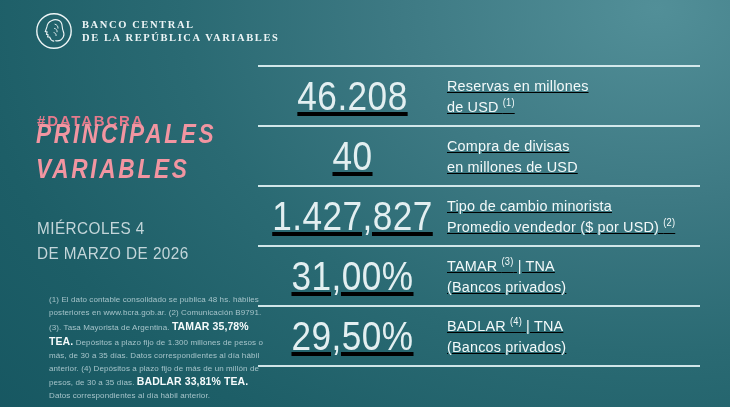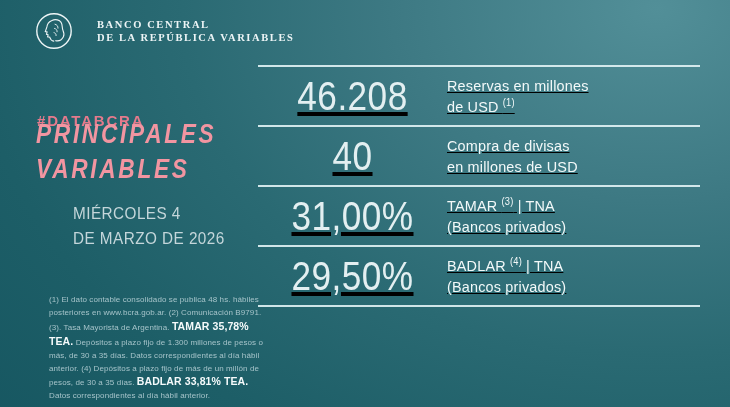--- a/index.html
+++ b/index.html
@@ -3,38 +3,38 @@
 <meta charset="utf-8">
 <style>
   html,body{margin:0;padding:0;background:#0e3f47;}
   .page{
     position:relative;width:730px;height:407px;overflow:hidden;
     font-family:"Liberation Sans",sans-serif;
     background:radial-gradient(130% 170% at 90% 2%,
       #528f98 0%, #3d7983 28%, #2a6a73 50%, #1d5e67 72%, #14545f 100%);
   }
   
-  .brand{position:absolute;left:35px;top:12px;display:flex;align-items:center;gap:24px;}
+  .brand{position:absolute;left:35px;top:12px;display:flex;align-items:center;gap:9px;}
   .brand svg{display:block;}
   .brand-name{
     font-family:"Liberation Serif",serif;font-weight:700;
     font-size:10.5px;line-height:13.5px;letter-spacing:1.6px;
     color:#edf5f6;white-space:nowrap;
   }
   
   .hashtag{
     position:absolute;left:37px;top:112px;
     font-weight:700;font-size:15px;letter-spacing:1.8px;color:#e57a8c;text-align:center;
   }
   .title{position:absolute;left:36px;top:117px;color:#f295a1;font-weight:700;font-style:italic;}
   .title div{
     font-size:27px;line-height:35px;letter-spacing:3.2px;
     transform:scaleX(.84);transform-origin:left center;white-space:nowrap;
   }
-  .date{position:absolute;left:37px;top:202px;color:#c4d6da;margin-left:36px;}
+  .date{position:absolute;left:37px;top:217px;color:#c4d6da;}
   .date div{
     font-size:17px;line-height:24.5px;letter-spacing:.5px;
     transform:scaleX(.9);transform-origin:left center;white-space:nowrap;
   }
   .footnotes{
     position:absolute;left:37px;top:282px;width:216px;margin:12px;
     font-size:8px;line-height:12.9px;letter-spacing:.1px;color:#a6c4ca;
   }
   .footnotes .fn-b{font-weight:700;font-size:10.5px;color:#f5fafb;}
   
@@ -100,20 +100,27 @@
   </div>
 
   <div class="metric-row">
     <div class="metric-value">40</div>
     <div class="metric-label">
           <div><span>Compra de divisas</span></div>
           <div><span>en millones de USD</span></div>
         </div>
   </div>
 
+  <div class="metric-row">
+    <div class="metric-value">1.427,827</div>
+    <div class="metric-label">
+          <div><span>Tipo de cambio minorista</span></div>
+          <div><span>Promedio vendedor ($ por USD) </span><sup>(2)</sup></div>
+        </div>
+  </div>
 
   <div class="metric-row">
     <div class="metric-value">31,00%</div>
     <div class="metric-label">
           <div><span>TAMAR </span><sup>(3)</sup><span> | TNA</span></div>
           <div><span>(Bancos privados)</span></div>
         </div>
   </div>
 
   <div class="metric-row">

